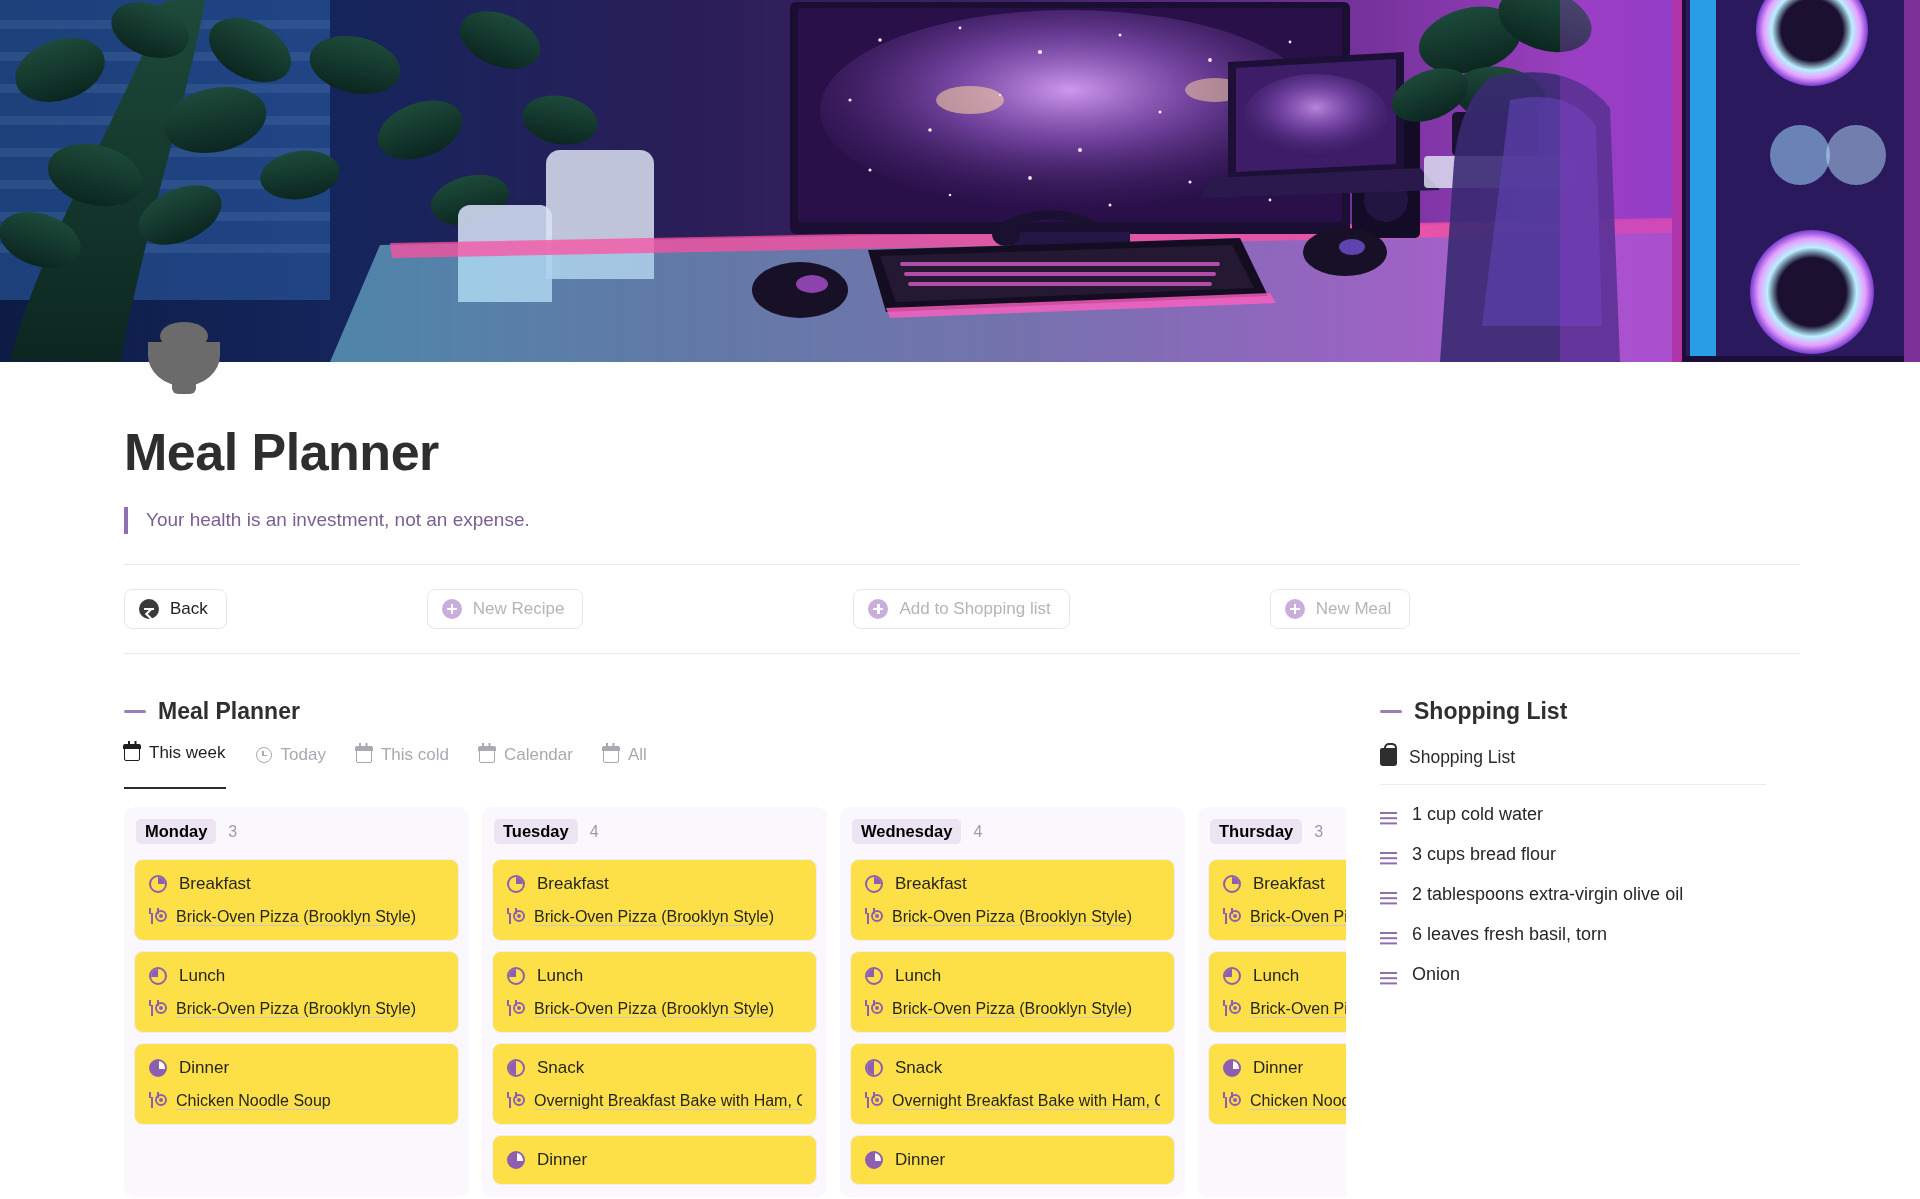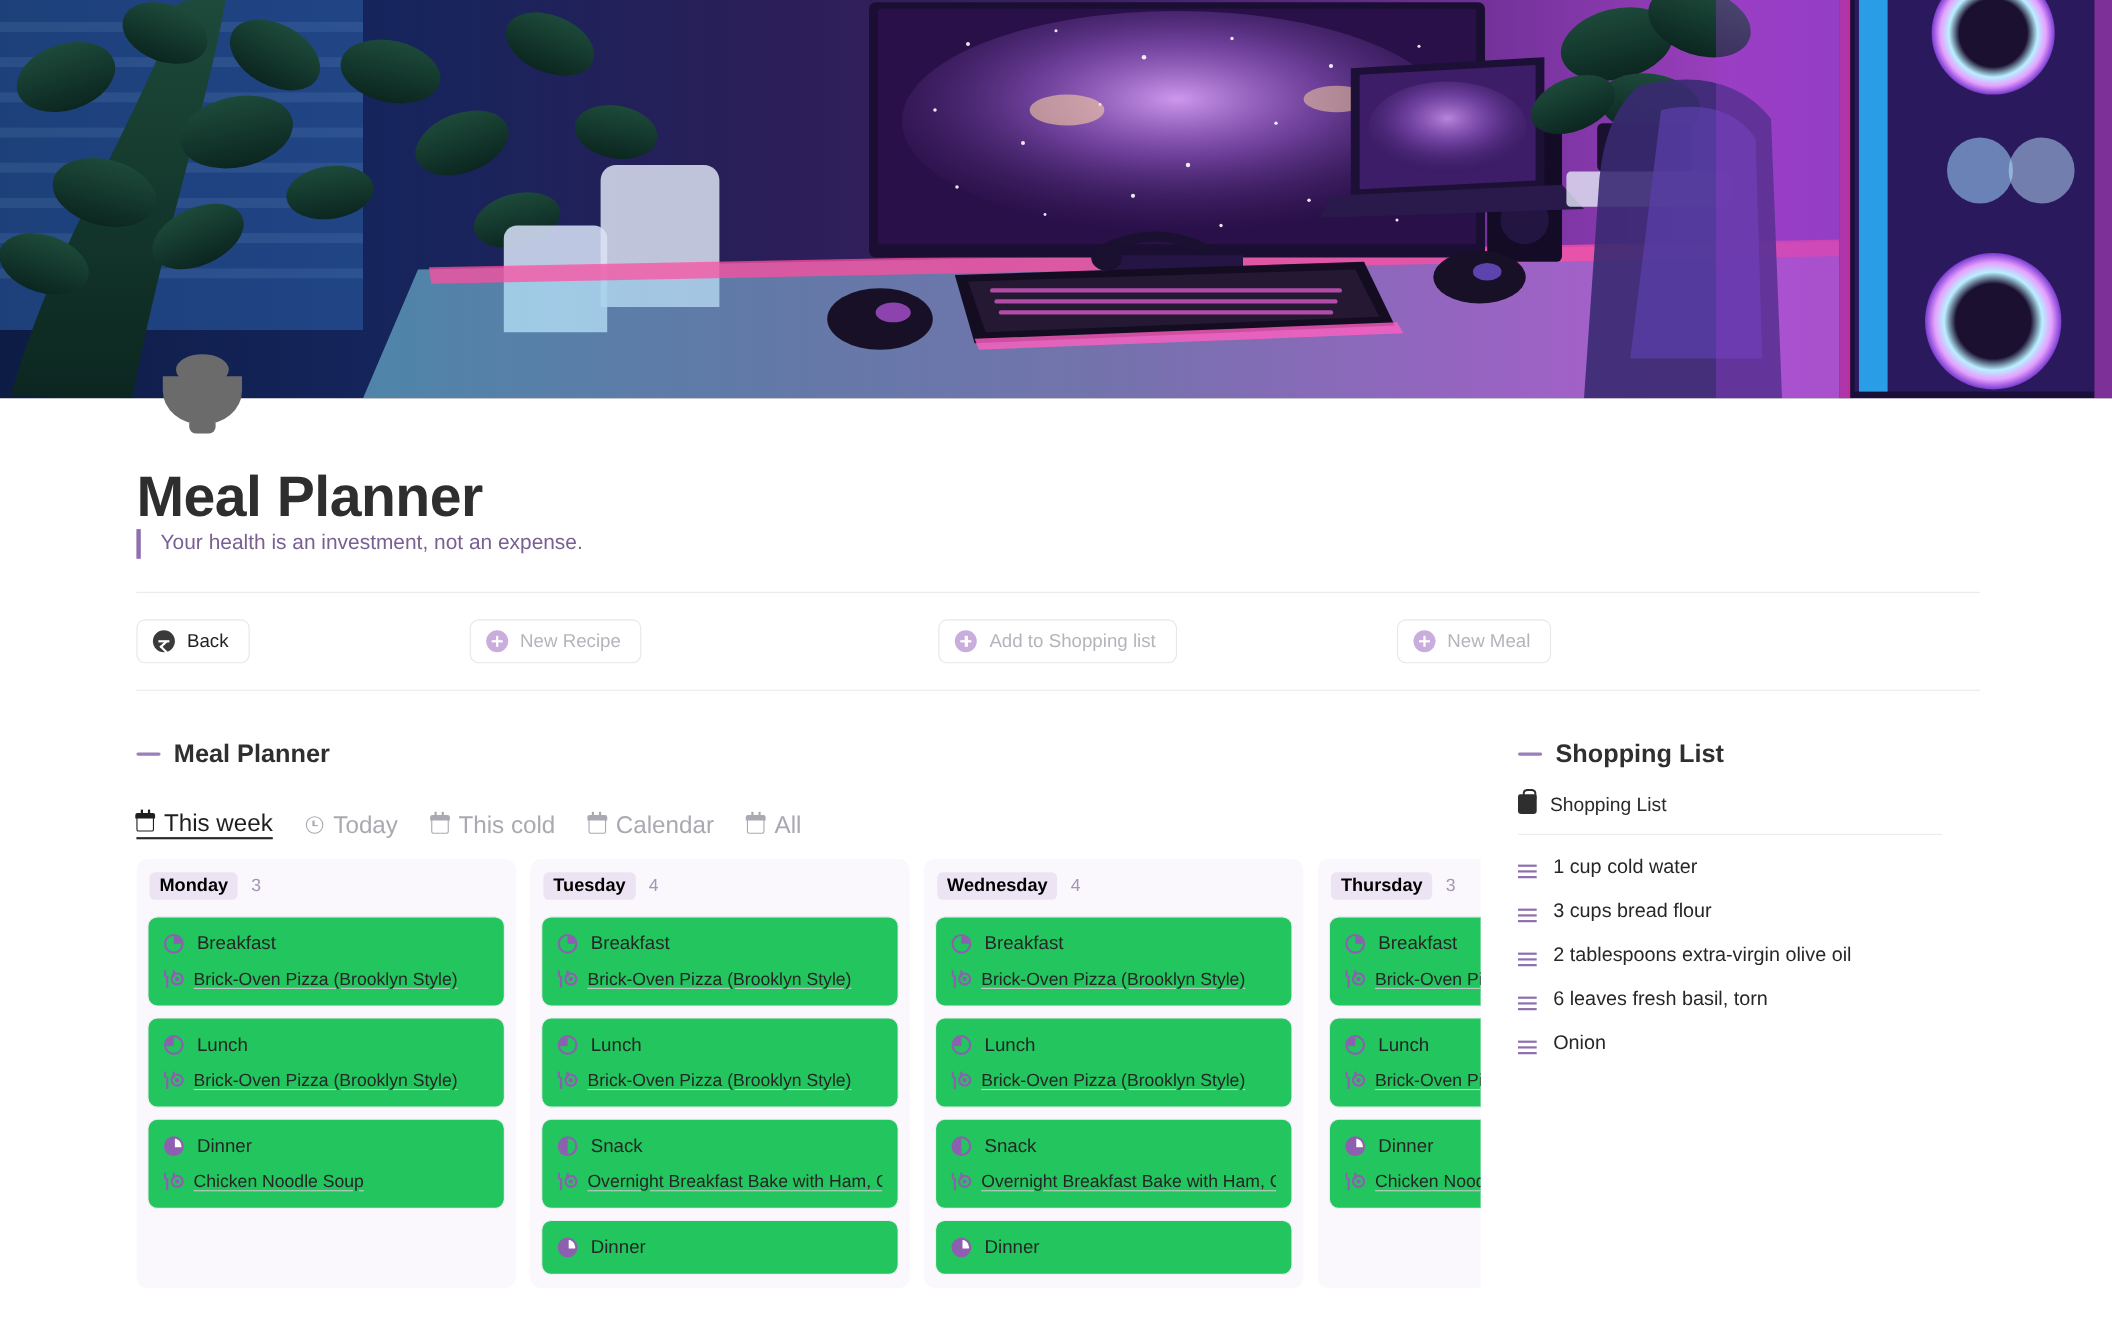--- a/index.html
+++ b/index.html
@@ -75,20 +75,21 @@
 
   h1.title {
     font-size: 52px;
     line-height: 1.1;
     font-weight: bold;
     color: #2e2e2e;
     letter-spacing: -0.5px;
   }
 
   .quote {
+    margin-top: 26px;
     border-left: 4px solid #8f6fae;
     padding-left: 18px;
     font-size: 19px;
     color: #7a5f93;
     line-height: 1.4;
   }
 
   .divider {
     height: 1px;
     background: #e9e9ec;
@@ -190,23 +191,23 @@
     gap: 30px;
     margin-top: 24px;
     height: 40px;
     border-bottom: 0;
     position: relative;
   }
   .tab {
     display: inline-flex;
     align-items: center;
     gap: 9px;
-    font-size: 22px;
+    font-size: 17px;
     color: #a9a9b2;
-    padding-bottom: 0;
+    padding-bottom: 24px;
     cursor: pointer;
     white-space: nowrap;
   }
   .tab.active { color: #1f1f1f; font-weight: 500; border-bottom: 2px solid #2b2b2b; }
 
   .cal-ico {
     width: 16px; height: 16px; position: relative; flex: none;
     border: 1.8px solid currentColor; border-radius: 2px; margin-top: 1px;
   }
   .cal-ico::before {
@@ -260,21 +261,21 @@
     background: #ece3f3;
     color: #000000;
     font-size: 16.5px;
     font-weight: bold;
     padding: 3px 9px;
     border-radius: 5px;
   }
   .day-count { font-size: 16px; color: #a495b5; }
 
   .meal-card {
-    background: #22c55e;
+    background: #fde047;
     border: 1px solid #f0edf4;
     border-radius: 9px;
     padding: 14px 14px 14px 14px;
     margin-top: 10px;
   }
   .meal-row {
     display: flex;
     align-items: center;
     gap: 12px;
     font-size: 17px;

